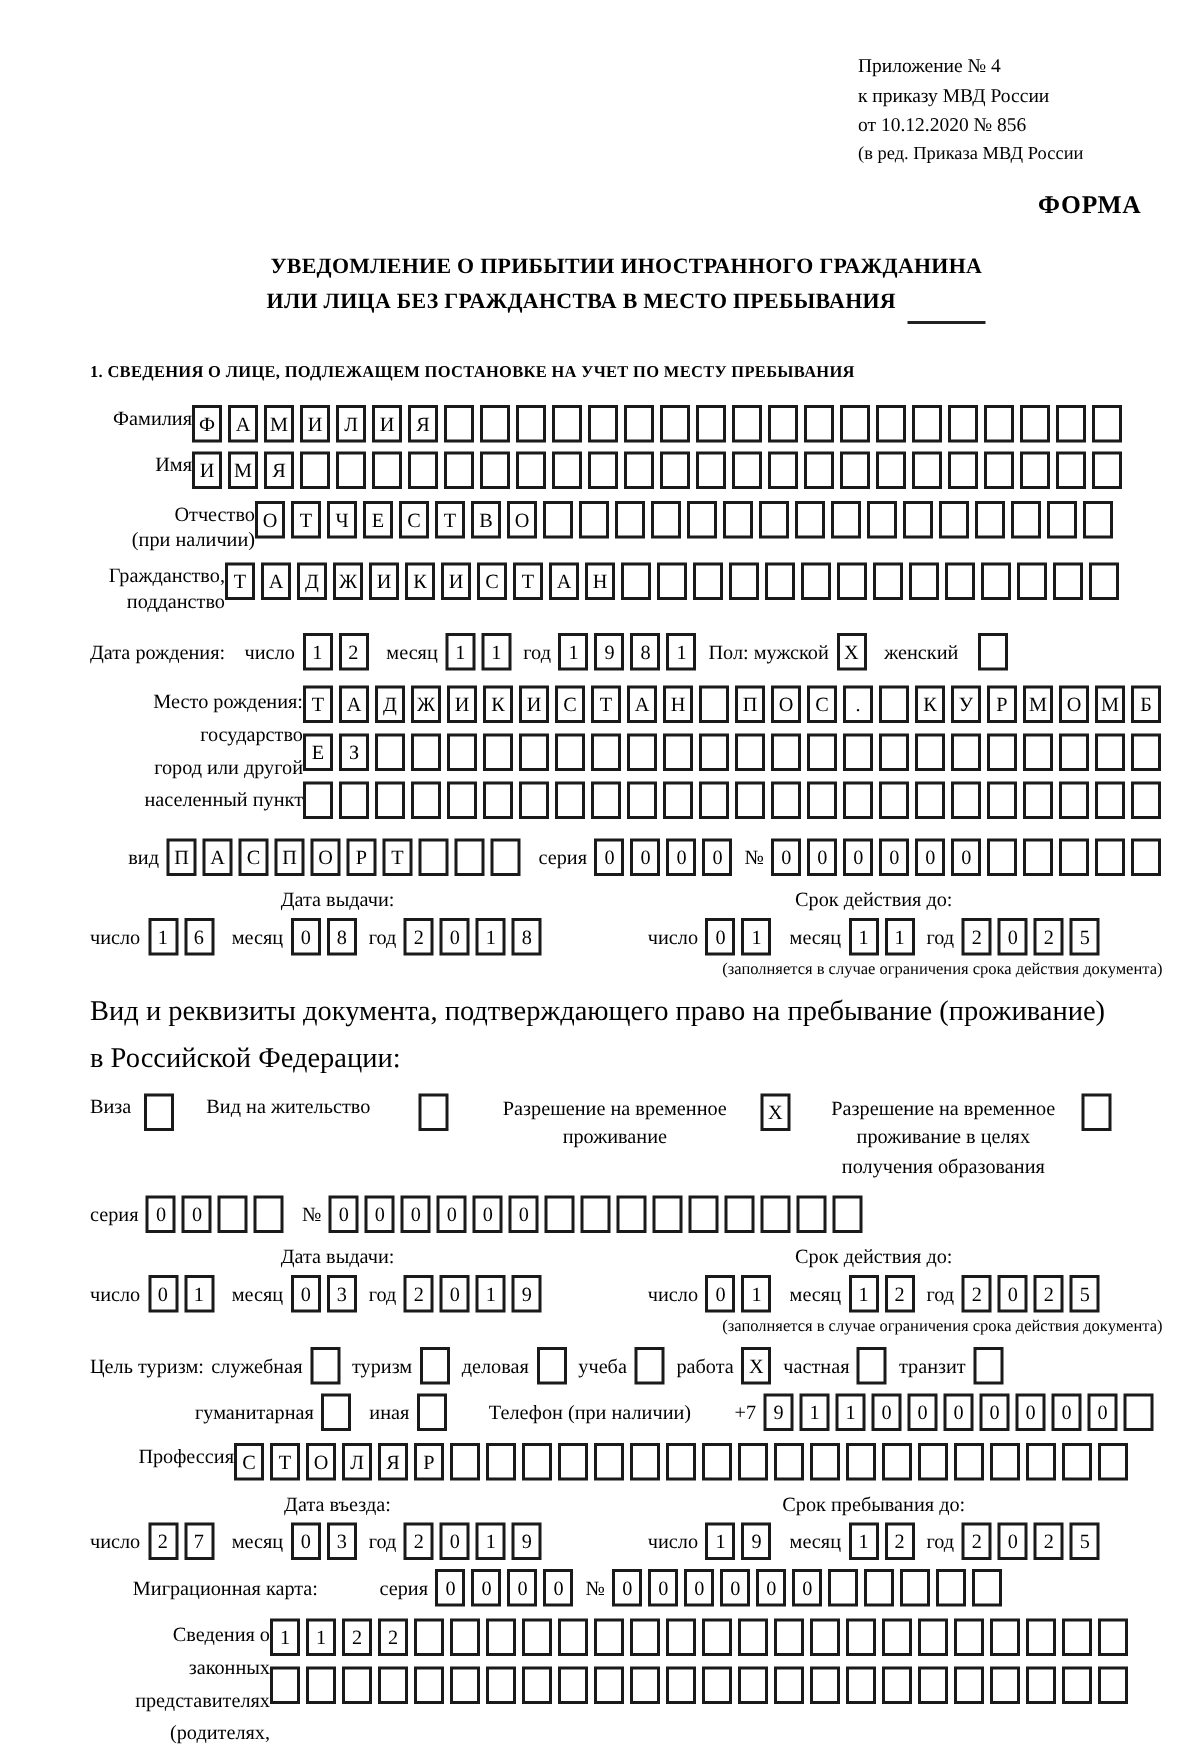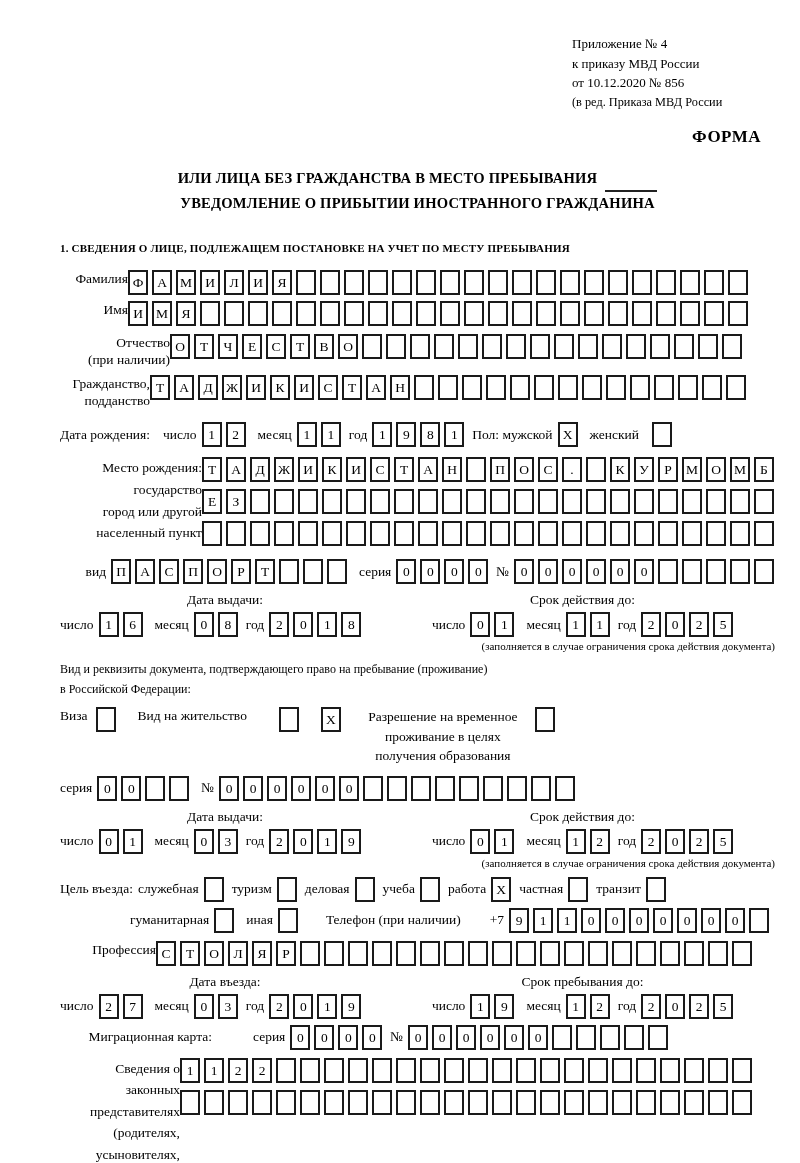--- a/index.html
+++ b/index.html
@@ -27,21 +27,21 @@
   .ml8{margin-left:8px;}
 
   .center-b{text-align:center;font-weight:bold;font-size:13.4px;margin:10px 0 8px 0;}
 
   .twocol{display:flex;margin:8px 0 4px 0;}
   .col-l{width:330px;}
   .col-r{flex:1;}
   .dg-title{text-align:center;font-size:13.5px;margin-bottom:4px;}
   .note{font-size:11px;text-align:right;margin-top:3px;}
 
-  .intro{font-size:12px;line-height:1.55;margin-top:8px;}
+  .intro{font-size:19px;line-height:1.55;margin-top:8px;}
 
   .opts{display:flex;align-items:flex-start;margin:8px 0 10px 0;}
   .opt{display:flex;align-items:flex-start;}
   .opt .lbl{margin-right:8px;}
   .optc{text-align:center;line-height:1.45;}
 
   .bp-lbl{width:142px;line-height:1.62;}
   .bp-rows .cells{margin-bottom:7px;}
 
   .rep-lbl{width:120px;line-height:1.6;}
@@ -55,24 +55,24 @@
   <div class="appendix">
     <div>Приложение № 4</div>
     <div>к приказу МВД России</div>
     <div>от 10.12.2020 № 856</div>
     <div class="small">(в ред. Приказа МВД России</div>
   </div>
 
   <div class="forma">ФОРМА</div>
 
   <div class="title">
+    <div>УВЕДОМЛЕНИЕ О ПРИБЫТИИ ИНОСТРАННОГО ГРАЖДАНИНА</div>
     <div>
       <span>ИЛИ ЛИЦА БЕЗ ГРАЖДАНСТВА В МЕСТО ПРЕБЫВАНИЯ</span><span class="uline">&nbsp;</span>
     </div>
-    <div>УВЕДОМЛЕНИЕ О ПРИБЫТИИ ИНОСТРАННОГО ГРАЖДАНИНА</div>
   </div>
 
   <div class="sec">1. СВЕДЕНИЯ О ЛИЦЕ, ПОДЛЕЖАЩЕМ ПОСТАНОВКЕ НА УЧЕТ ПО МЕСТУ ПРЕБЫВАНИЯ</div>
 
   <div class="row">
     <div class="lbl" style="width:68px">Фамилия</div>
     <div class="cells">
         <span class="cell">Ф</span>
         <span class="cell">А</span>
         <span class="cell">М</span>
@@ -407,20 +407,21 @@
   <div class="opts">
     <div class="opt">
       <span class="lbl">Виза</span>
       <span class="chk"></span>
     </div>
     <div class="opt" style="margin-left:22px">
       <span class="lbl">Вид на жительство</span>
       <span class="chk" style="margin-left:24px"></span>
     </div>
     <div class="opt" style="margin-left:22px">
+      <span class="lbl optc" style="width:178px">Разрешение на временное проживание</span>
       <span class="chk">X</span>
     </div>
     <div class="opt" style="margin-left:18px">
       <span class="lbl optc" style="width:168px">Разрешение на временное проживание в целях получения образования</span>
       <span class="chk"></span>
     </div>
   </div>
 
   <div class="row dg" style="margin-top:6px">
     <span class="lbl">серия</span>
@@ -492,21 +493,21 @@
             <span class="cell">0</span>
             <span class="cell">2</span>
             <span class="cell">5</span>
           </span>
       </div>
       <div class="note">(заполняется в случае ограничения срока действия документа)</div>
     </div>
   </div>
 
   <div class="row dg" style="margin-top:8px">
-    <span class="lbl">Цель въезда:</span>
+    <span class="lbl">Цель туризм:</span>
     <span class="lbl">служебная</span>
     <span class="chk"></span>
     <span class="lbl ml8">туризм</span>
     <span class="chk"></span>
     <span class="lbl ml8">деловая</span>
     <span class="chk"></span>
     <span class="lbl ml8">учеба</span>
     <span class="chk"></span>
     <span class="lbl ml8">работа</span>
     <span class="chk">X</span>

